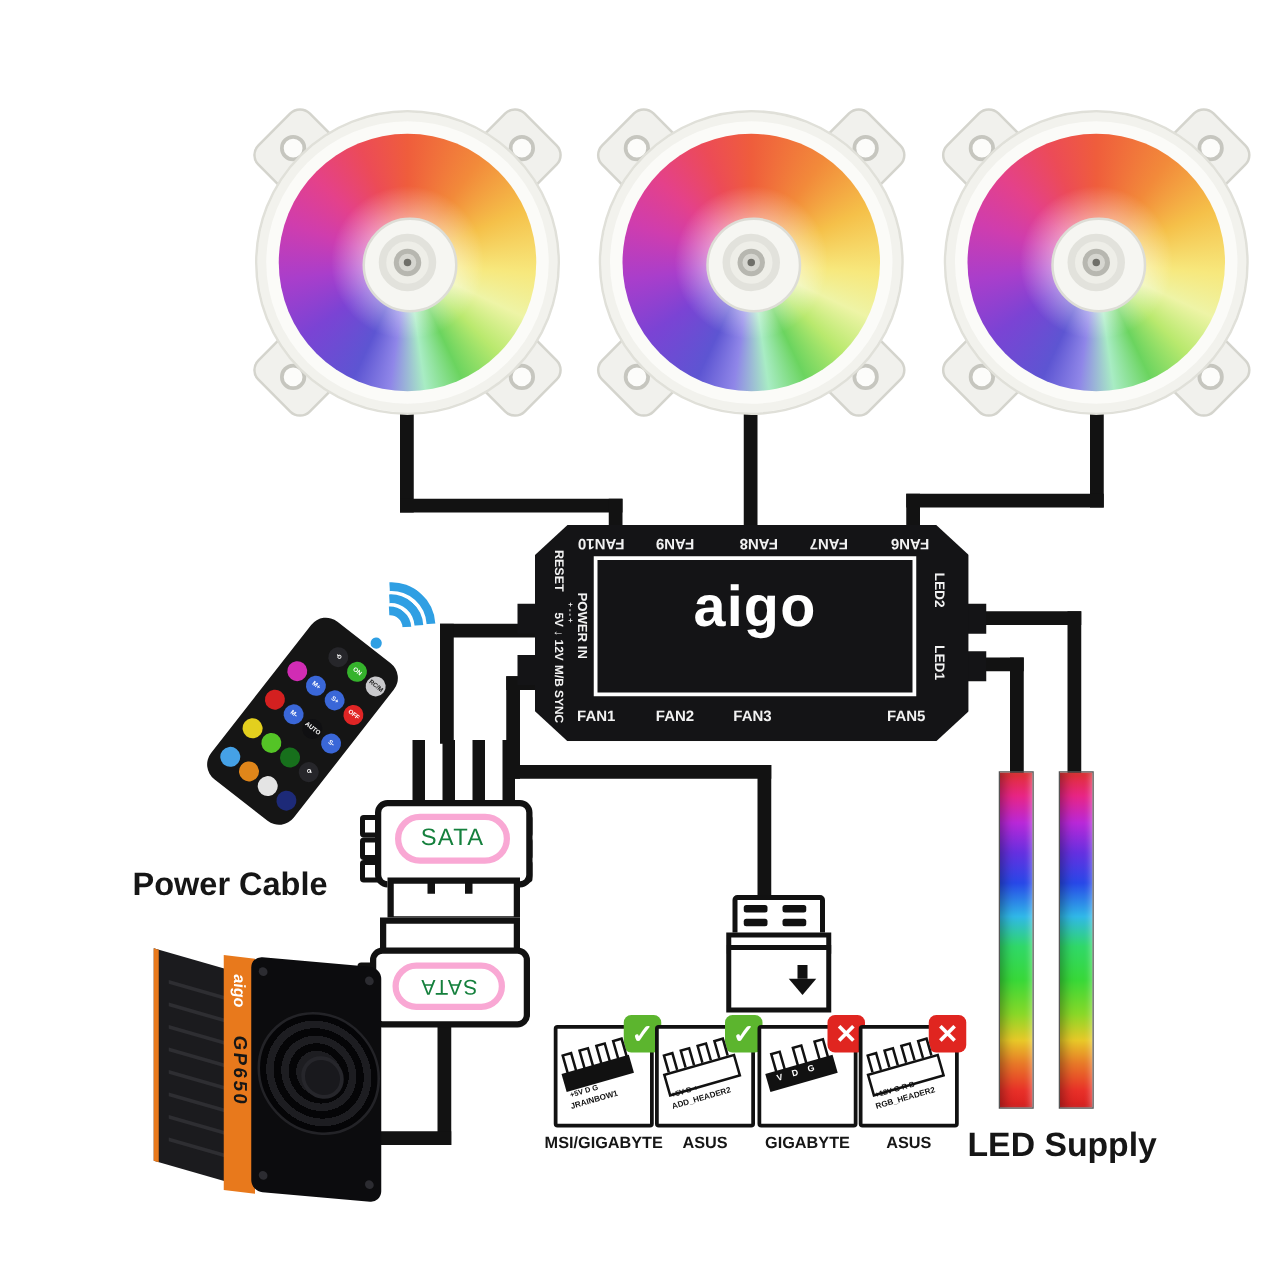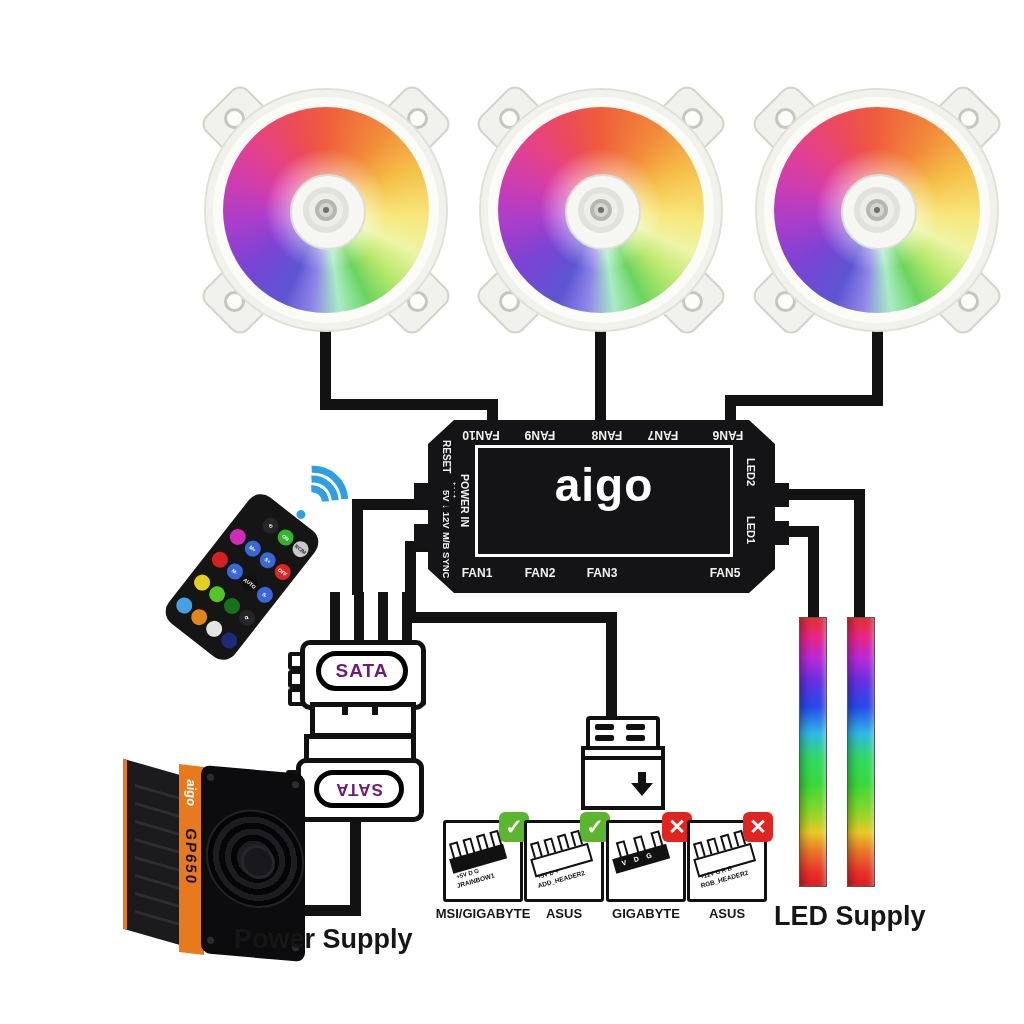--- a/index.html
+++ b/index.html
@@ -44,22 +44,22 @@
   .wifi{position:absolute;left:282px;top:468px;width:64px;height:64px;transform:rotate(42deg);}
   .wifi .arc{position:absolute;left:50%;transform:translateX(-50%);border:7px solid transparent;border-top-color:#2f9fe3;border-radius:50%;}
   .wifi .a1{width:56px;height:56px;bottom:-4px;}
   .wifi .a2{width:38px;height:38px;bottom:4px;}
   .wifi .a3{width:20px;height:20px;bottom:12px;}
   .wifi .wdot{position:absolute;left:50%;bottom:8px;transform:translateX(-50%);width:9px;height:9px;border-radius:50%;background:#2f9fe3;}
 
   
   .sata{position:absolute;}
   .sata .body{position:absolute;background:#fff;border:5px solid #111;border-radius:10px;}
-  .sata .pill{position:absolute;background:#fff;border:5px solid #000000;border-radius:20px;
-    display:flex;align-items:center;justify-content:center;font-weight:bold;font-size:19px;letter-spacing:1px;color:#701a75;}
+  .sata .pill{position:absolute;background:#fff;border:5px solid #f9a8d4;border-radius:20px;
+    display:flex;align-items:center;justify-content:center;font-weight:normal;font-size:19px;letter-spacing:1px;color:#15803d;}
   .sata .bump{position:absolute;width:12px;height:10px;background:#fff;border:4px solid #111;border-radius:3px;}
   .sata .wide{position:absolute;background:#fff;border:5px solid #111;}
   .sata .pin{position:absolute;width:6px;height:9px;background:#111;}
 
   
   .psu{position:absolute;left:123px;top:763px;width:182px;height:196px;}
   .psu-side{position:absolute;left:0;top:14px;width:60px;height:170px;background:#1b1b1e;transform:skewY(16deg);transform-origin:top right;
     border-left:4px solid #e8791c;}
   .psu-side i{position:absolute;left:8px;right:6px;height:3px;background:#2e2e32;}
   .psu-band{position:absolute;left:56px;top:4px;width:25px;height:188px;background:#e8791c;transform:skewY(7deg);transform-origin:top right;
@@ -359,16 +359,16 @@
       <div class="hbase"></div>
       <div class="plabel">+12V G  R  B</div>
       <div class="hlabel">RGB_HEADER2</div>
     </div>
     <div class="hdr-name">ASUS</div>
   </div>
 
   <div class="strip" style="left:799px;top:617px;"></div>
   <div class="strip" style="left:847px;top:617px;"></div>
 
-  <div class="biglabel" style="left:234px;top:924px;font-size:27px;">Power Supply</div>
+  <div class="biglabel" style="left:106px;top:692px;font-size:26px;">Power Cable</div>
   <div class="biglabel" style="left:774px;top:901px;font-size:27px;">LED Supply</div>
 
 </div>
 
 </body></html>

